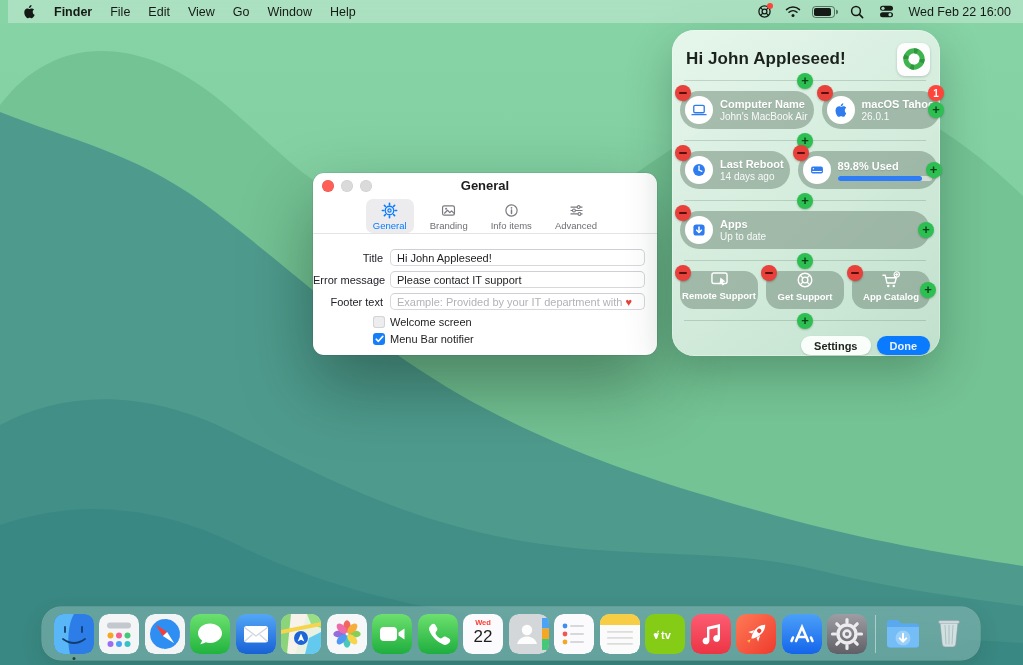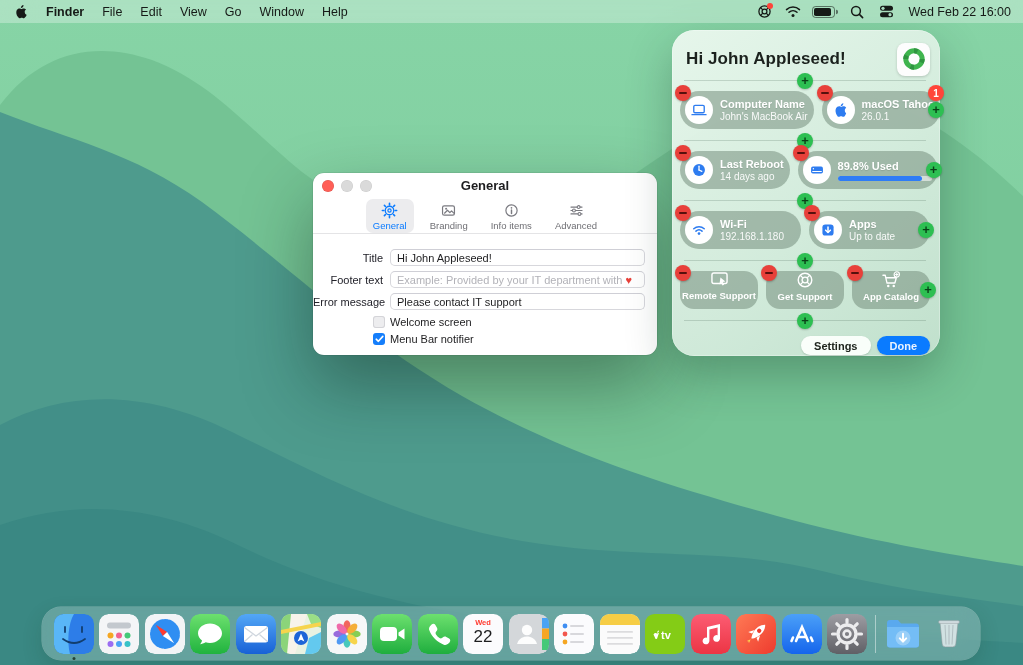--- a/index.html
+++ b/index.html
@@ -2,21 +2,21 @@
 <html><head>
 <meta charset="utf-8">
 <style>
   * { margin:0; padding:0; box-sizing:border-box; }
   html,body { width:1023px; height:665px; overflow:hidden; }
   body { font-family:"Liberation Sans", sans-serif; position:relative; background:#7cc99c; }
   .desktop { position:absolute; inset:0; overflow:hidden; }
   .wallpaper { position:absolute; inset:0; }
 
   
-  .menubar { position:absolute; top:0; left:0; right:0; height:23px;
+  .menubar { position:absolute; top:0; left:8px; right:0; height:23px;
     background:rgba(255,255,255,0.30); backdrop-filter:blur(18px);
     display:flex; align-items:center; font-size:12.5px; color:#161a17; z-index:50; }
   .mb-left { display:flex; align-items:center; gap:0; }
   .mb-item { padding:0 9px; height:23px; display:flex; align-items:center; }
   .mb-app { font-weight:700; }
   .mb-apple { padding:0 10px 0 14px; display:flex; align-items:center; }
   .mb-right { margin-left:auto; display:flex; align-items:center; gap:7px; padding-right:12px; }
   .mb-status { width:22px; height:23px; display:flex; align-items:center; justify-content:center; position:relative; }
   .mb-clock { white-space:nowrap; padding-left:4px; }
   .mb-dot { position:absolute; top:3px; right:2px; width:6px; height:6px; border-radius:50%; background:#ff453a; }
@@ -278,36 +278,20 @@
     <div class="sep">
       <div class="plus-badge">+</div>
     </div>
     <div class="sep-sp"></div>
 
     <div class="tile-row">
       <div class="tile">
         <div class="minus-badge"></div>
         <div class="tile-ico">
           <svg width="18" height="18" viewBox="0 0 20 20">
-              <g fill="none" stroke="#2e7cf0" stroke-width="1.7" stroke-linecap="round">
-                <path d="M4.2,8.6 C7.5,5.6 12.5,5.6 15.8,8.6"></path>
-                <path d="M6.6,11.3 C8.6,9.5 11.4,9.5 13.4,11.3"></path>
-              </g>
-              <circle cx="10" cy="14" r="1.5" fill="#2e7cf0"></circle>
-            </svg>
-        </div>
-        <div class="tile-txt">
-          <div class="tile-title">Wi-Fi</div>
-          <div class="tile-sub">192.168.1.180</div>
-        </div>
-      </div>
-      <div class="tile">
-        <div class="minus-badge"></div>
-        <div class="tile-ico">
-          <svg width="18" height="18" viewBox="0 0 20 20">
               <rect x="3.8" y="3.8" width="12.4" height="12.4" rx="3.2" fill="#2e7cf0"></rect>
               <g stroke="#fff" stroke-width="1.7" stroke-linecap="round" stroke-linejoin="round" fill="none">
                 <path d="M10,6.6 L10,12.4"></path>
                 <path d="M7.4,10.2 L10,12.8 L12.6,10.2"></path>
               </g>
             </svg>
         </div>
         <div class="tile-txt">
           <div class="tile-title">Apps</div>
           <div class="tile-sub">Up to date</div>
@@ -425,31 +409,31 @@
       </div>
     </div>
     <div class="form">
       <div class="frow">
         <div class="flabel">Title</div>
         <div class="finput">
             <span>Hi John Appleseed!</span>
           </div>
       </div>
       <div class="frow">
+        <div class="flabel">Error message</div>
+        <div class="finput">
+            <span>Please contact IT support</span>
+          </div>
+      </div>
+      <div class="frow">
         <div class="flabel">Footer text</div>
         <div class="finput">
           <span class="placeholder">Example: Provided by your IT department with</span>
           <span class="heart">♥</span>
         </div>
-      </div>
-      <div class="frow">
-        <div class="flabel">Error message</div>
-        <div class="finput">
-            <span>Please contact IT support</span>
-          </div>
       </div>
       <div class="crow">
         <div class="checkbox cb-off"></div>
         <div class="clabel">Welcome screen</div>
       </div>
       <div class="crow">
         <div class="checkbox cb-on">
           <svg width="9" height="8" viewBox="0 0 9 8">
               <path d="M1.2,4.2 L3.4,6.3 L7.8,1.4" fill="none" stroke="#fff" stroke-width="1.6" stroke-linecap="round" stroke-linejoin="round"></path>
             </svg>

